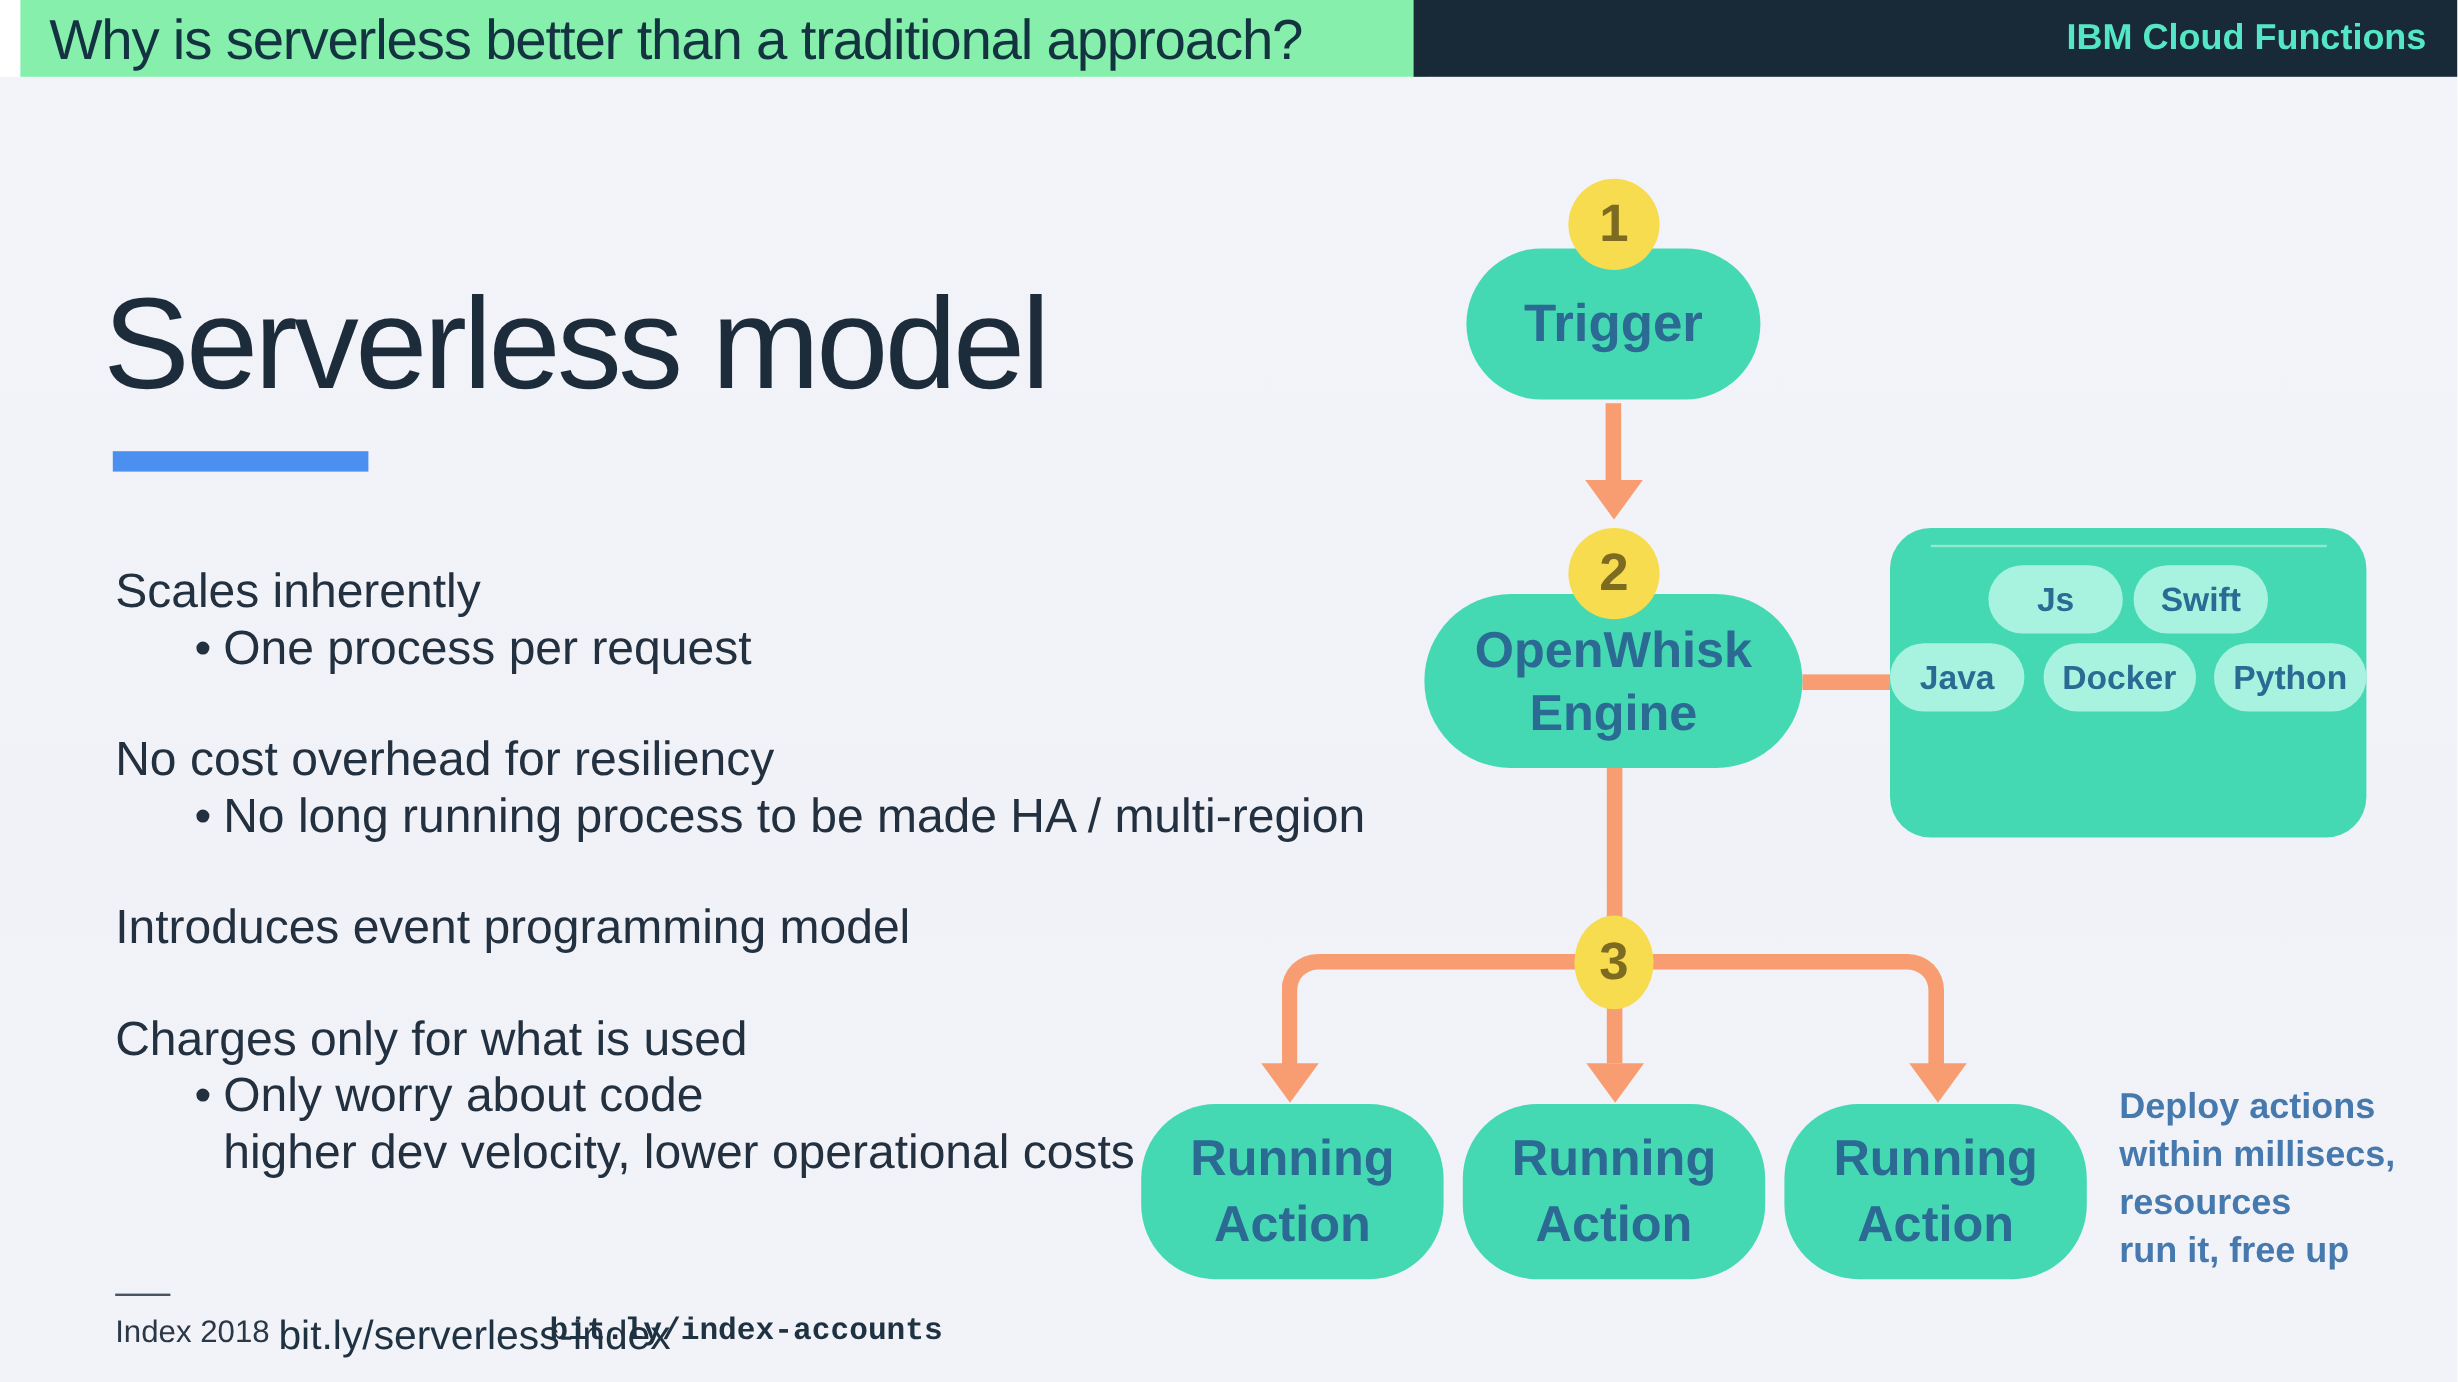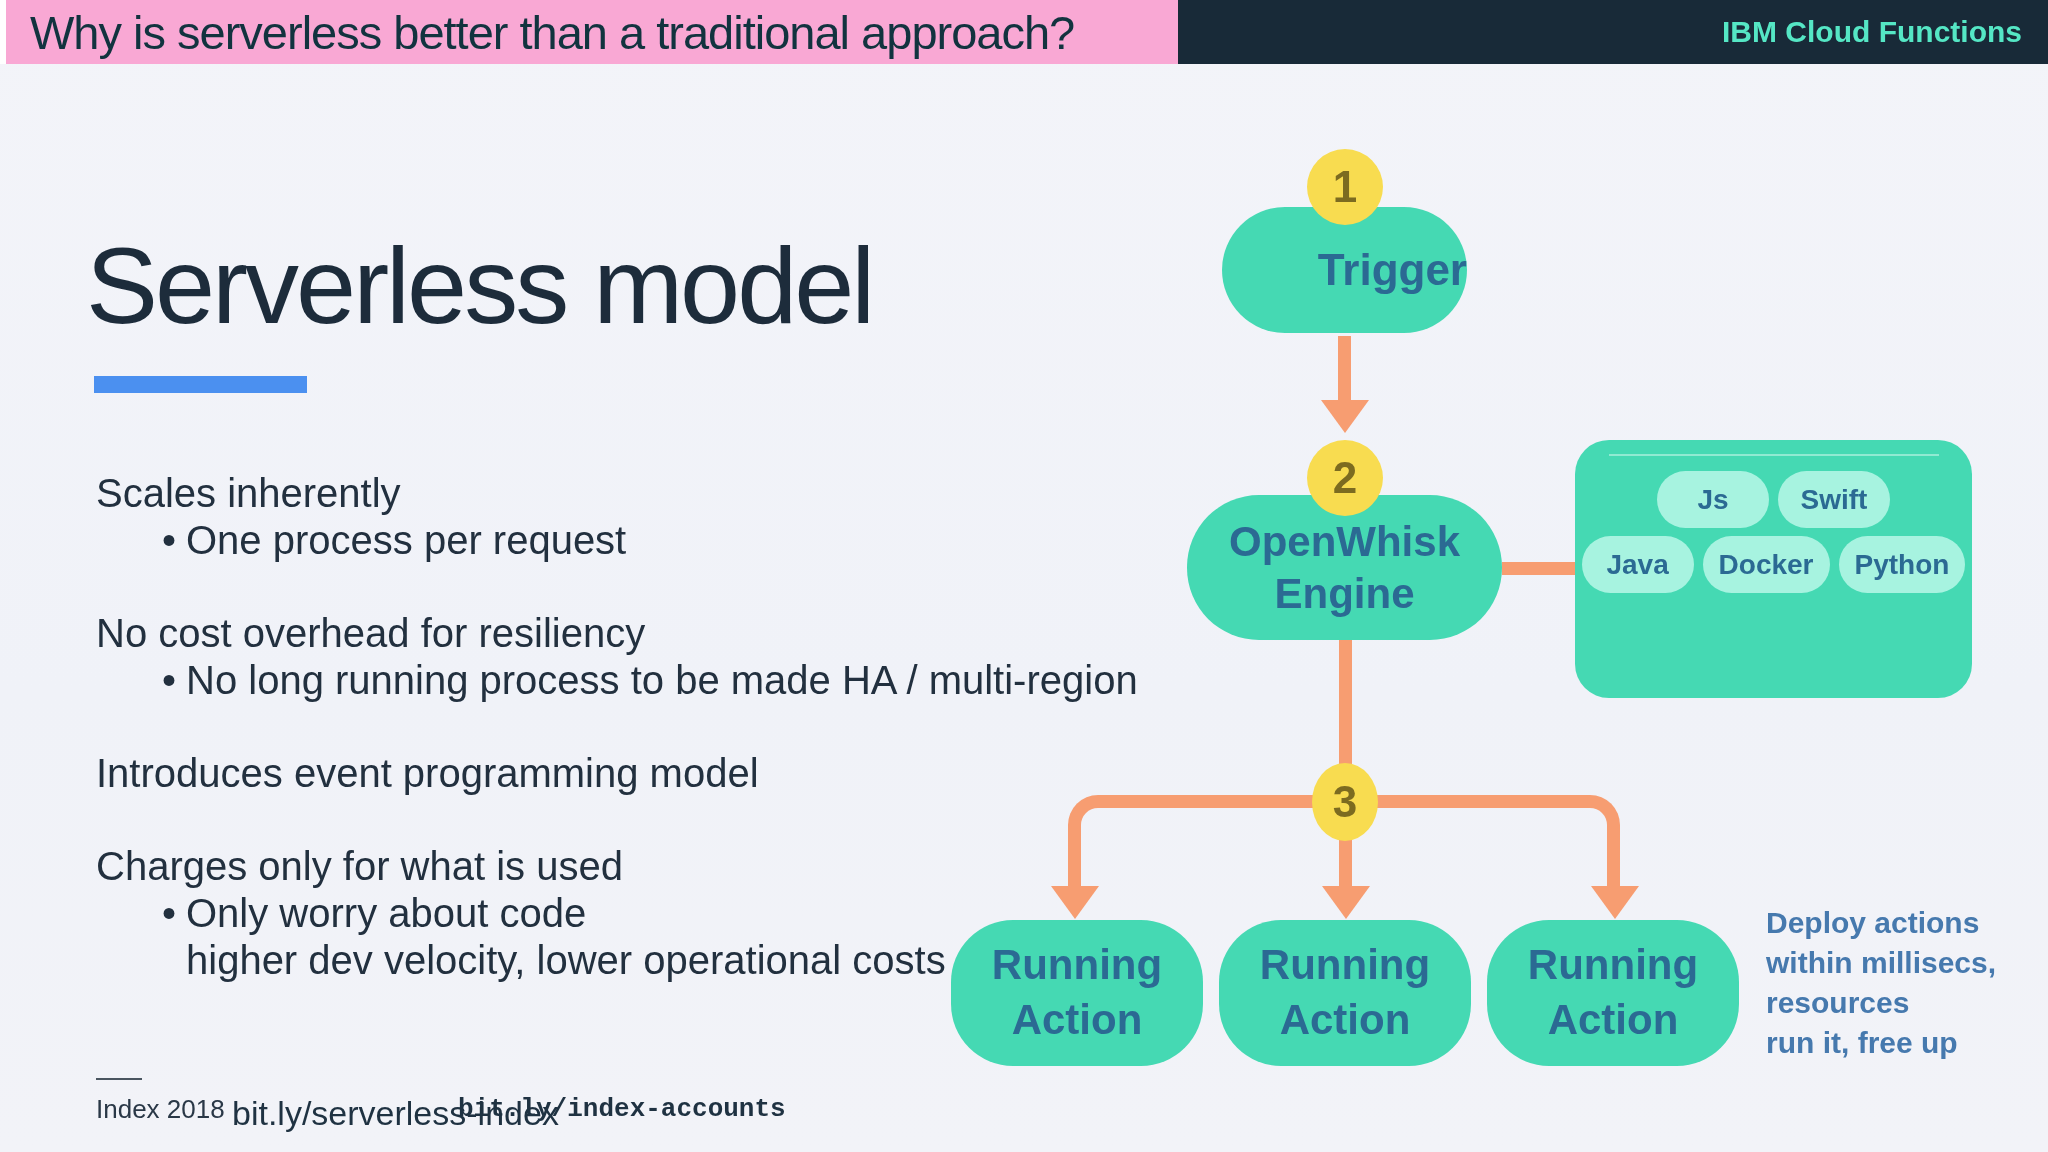--- a/index.html
+++ b/index.html
@@ -11,22 +11,22 @@
   .stage {
     position: relative;
     width: 2048px; height: 1152px;
     background: linear-gradient(180deg, #f3f4f9 0%, #f0f2f8 60%, #f2f3f8 100%);
     overflow: hidden;
   }
 
   
   .topbar { position: absolute; top: 0; left: 0; width: 2048px; height: 64px; background: #ffffff; }
   .topbar-teal {
-    position: absolute; left: 6px; top: 0; width: 1172px; height: 64px;
-    background: #f9a8d4; display: flex; align-items: center; padding-left: 24px;
+    position: absolute; left: 17px; top: 0; width: 1172px; height: 64px;
+    background: #86efac; display: flex; align-items: center; padding-left: 24px;
   }
   .topbar-question {
     font-size: 47px; font-weight: 400; color: #12333f; letter-spacing: -1px; white-space: nowrap;
   }
   .topbar-navy {
     position: absolute; left: 1178px; top: 0; width: 870px; height: 64px;
     background: #182a38; display: flex; align-items: center; justify-content: flex-end; padding-right: 26px;
   }
   .topbar-brand { font-size: 30px; font-weight: 700; color: #55e7c5; white-space: nowrap; }
 
@@ -72,33 +72,33 @@
   .num-circle {
     position: absolute; width: 76px; height: 76px; border-radius: 50%;
     background: #f8dc50; color: #7c6b20; font-size: 44px; font-weight: 700;
     display: flex; align-items: center; justify-content: center; z-index: 3;
   }
   .node {
     position: absolute; background: #45d9b3; color: #2b6a93; font-weight: 700;
     display: flex; flex-direction: column; align-items: center; justify-content: center;
     text-align: center; z-index: 2;
   }
-  .node-trigger { left: 1222px; top: 207px; width: 245px; height: 126px; border-radius: 63px; font-size: 44px; align-items: flex-end; }
+  .node-trigger { left: 1222px; top: 207px; width: 245px; height: 126px; border-radius: 63px; font-size: 44px; }
   .node-engine  { left: 1187px; top: 495px; width: 315px; height: 145px; border-radius: 72px; font-size: 42px; line-height: 1.22; }
   .node-run     { top: 920px; width: 252px; height: 146px; border-radius: 62px; font-size: 42px; line-height: 1.3; }
   .run-1 { left: 951px; } .run-2 { left: 1219px; } .run-3 { left: 1487px; }
 
   .pool {
     position: absolute; left: 1575px; top: 440px; width: 397px; height: 258px;
     background: #45d9b3; border-radius: 34px; z-index: 2;
   }
   .pool-title { margin-top: 24px; text-align: center; font-size: 40px; font-weight: 700; color: #2b6a93; }
   .pool-divider { width: 330px; height: 2px; margin: 14px auto 0; background: rgba(235, 255, 249, 0.45); }
   .pill-row { display: flex; justify-content: center; gap: 9px; margin-top: 15px; }
-  .pill-row.second { margin-top: 8px; }
+  .pill-row.second { margin-top: 8px; justify-content: space-between; }
   .pill {
     min-width: 112px; height: 57px; padding: 0 16px; border-radius: 29px;
     background: #a7f3e0; color: #2b6a93; font-size: 28px; font-weight: 700;
     display: flex; align-items: center; justify-content: center;
   }
 
   .deploy-note {
     position: absolute; left: 1766px; top: 903px; width: 272px;
     font-size: 30px; font-weight: 700; color: #4679ae; line-height: 40px; z-index: 2;
   }

